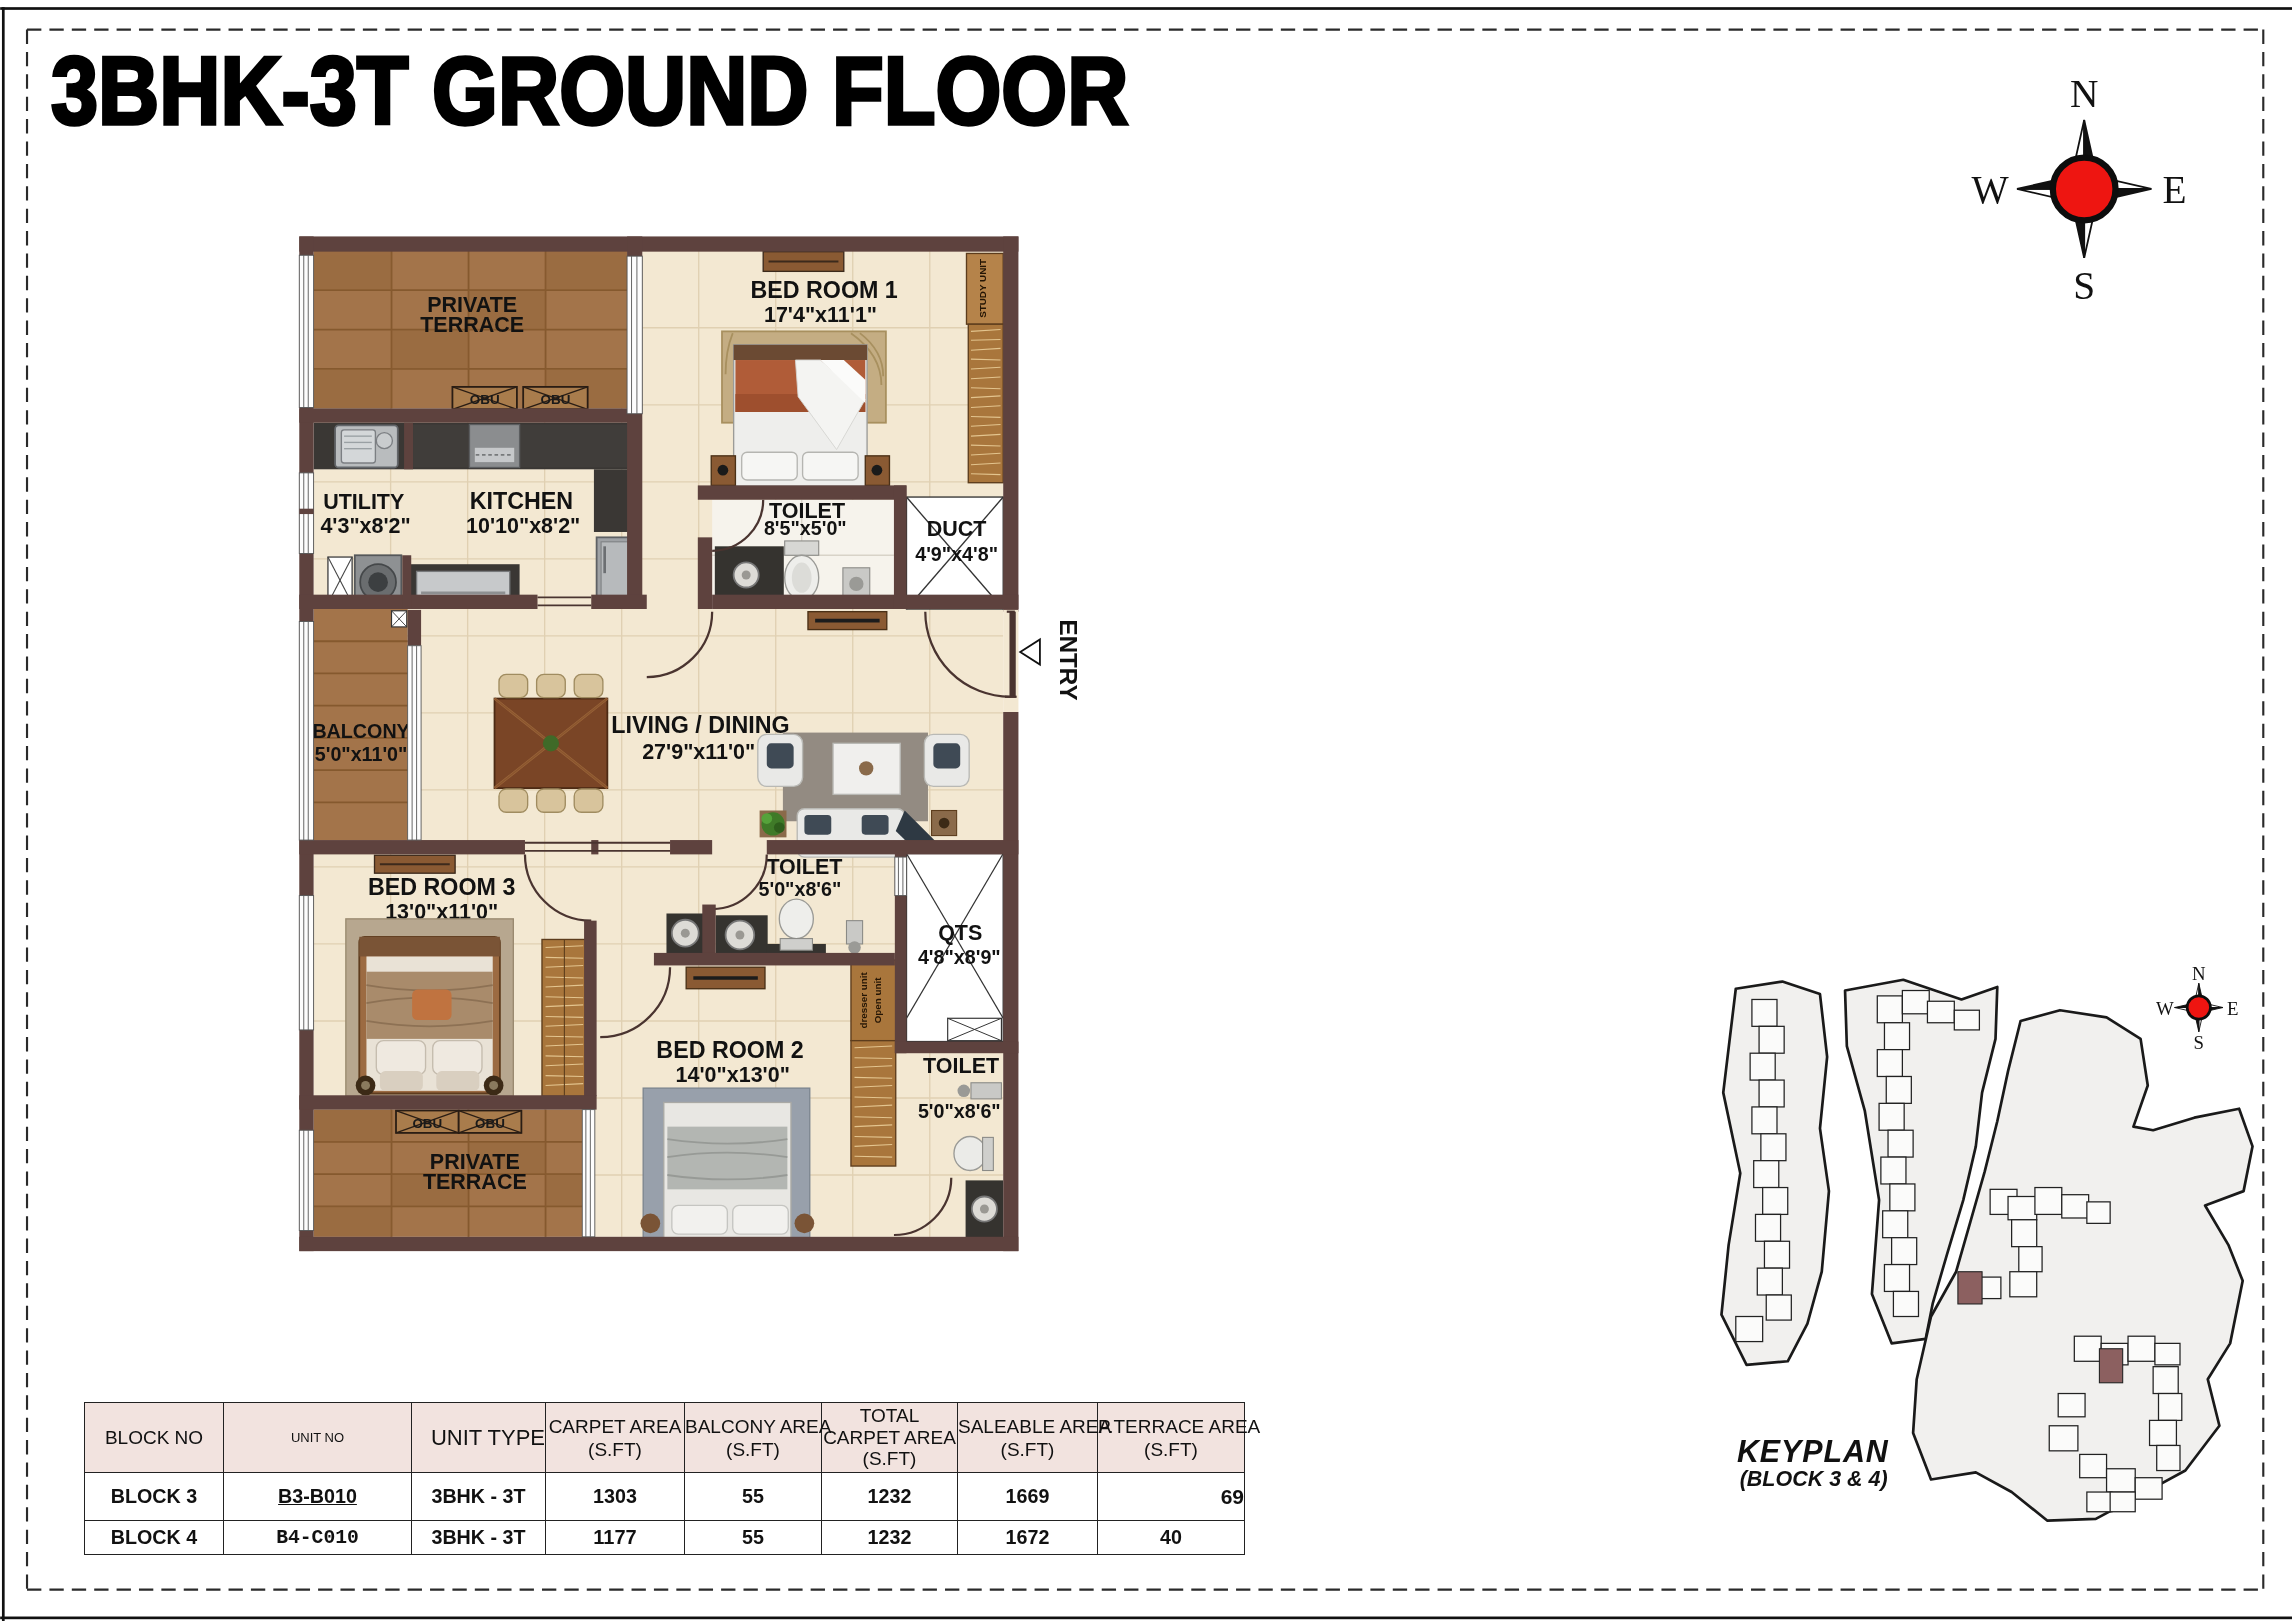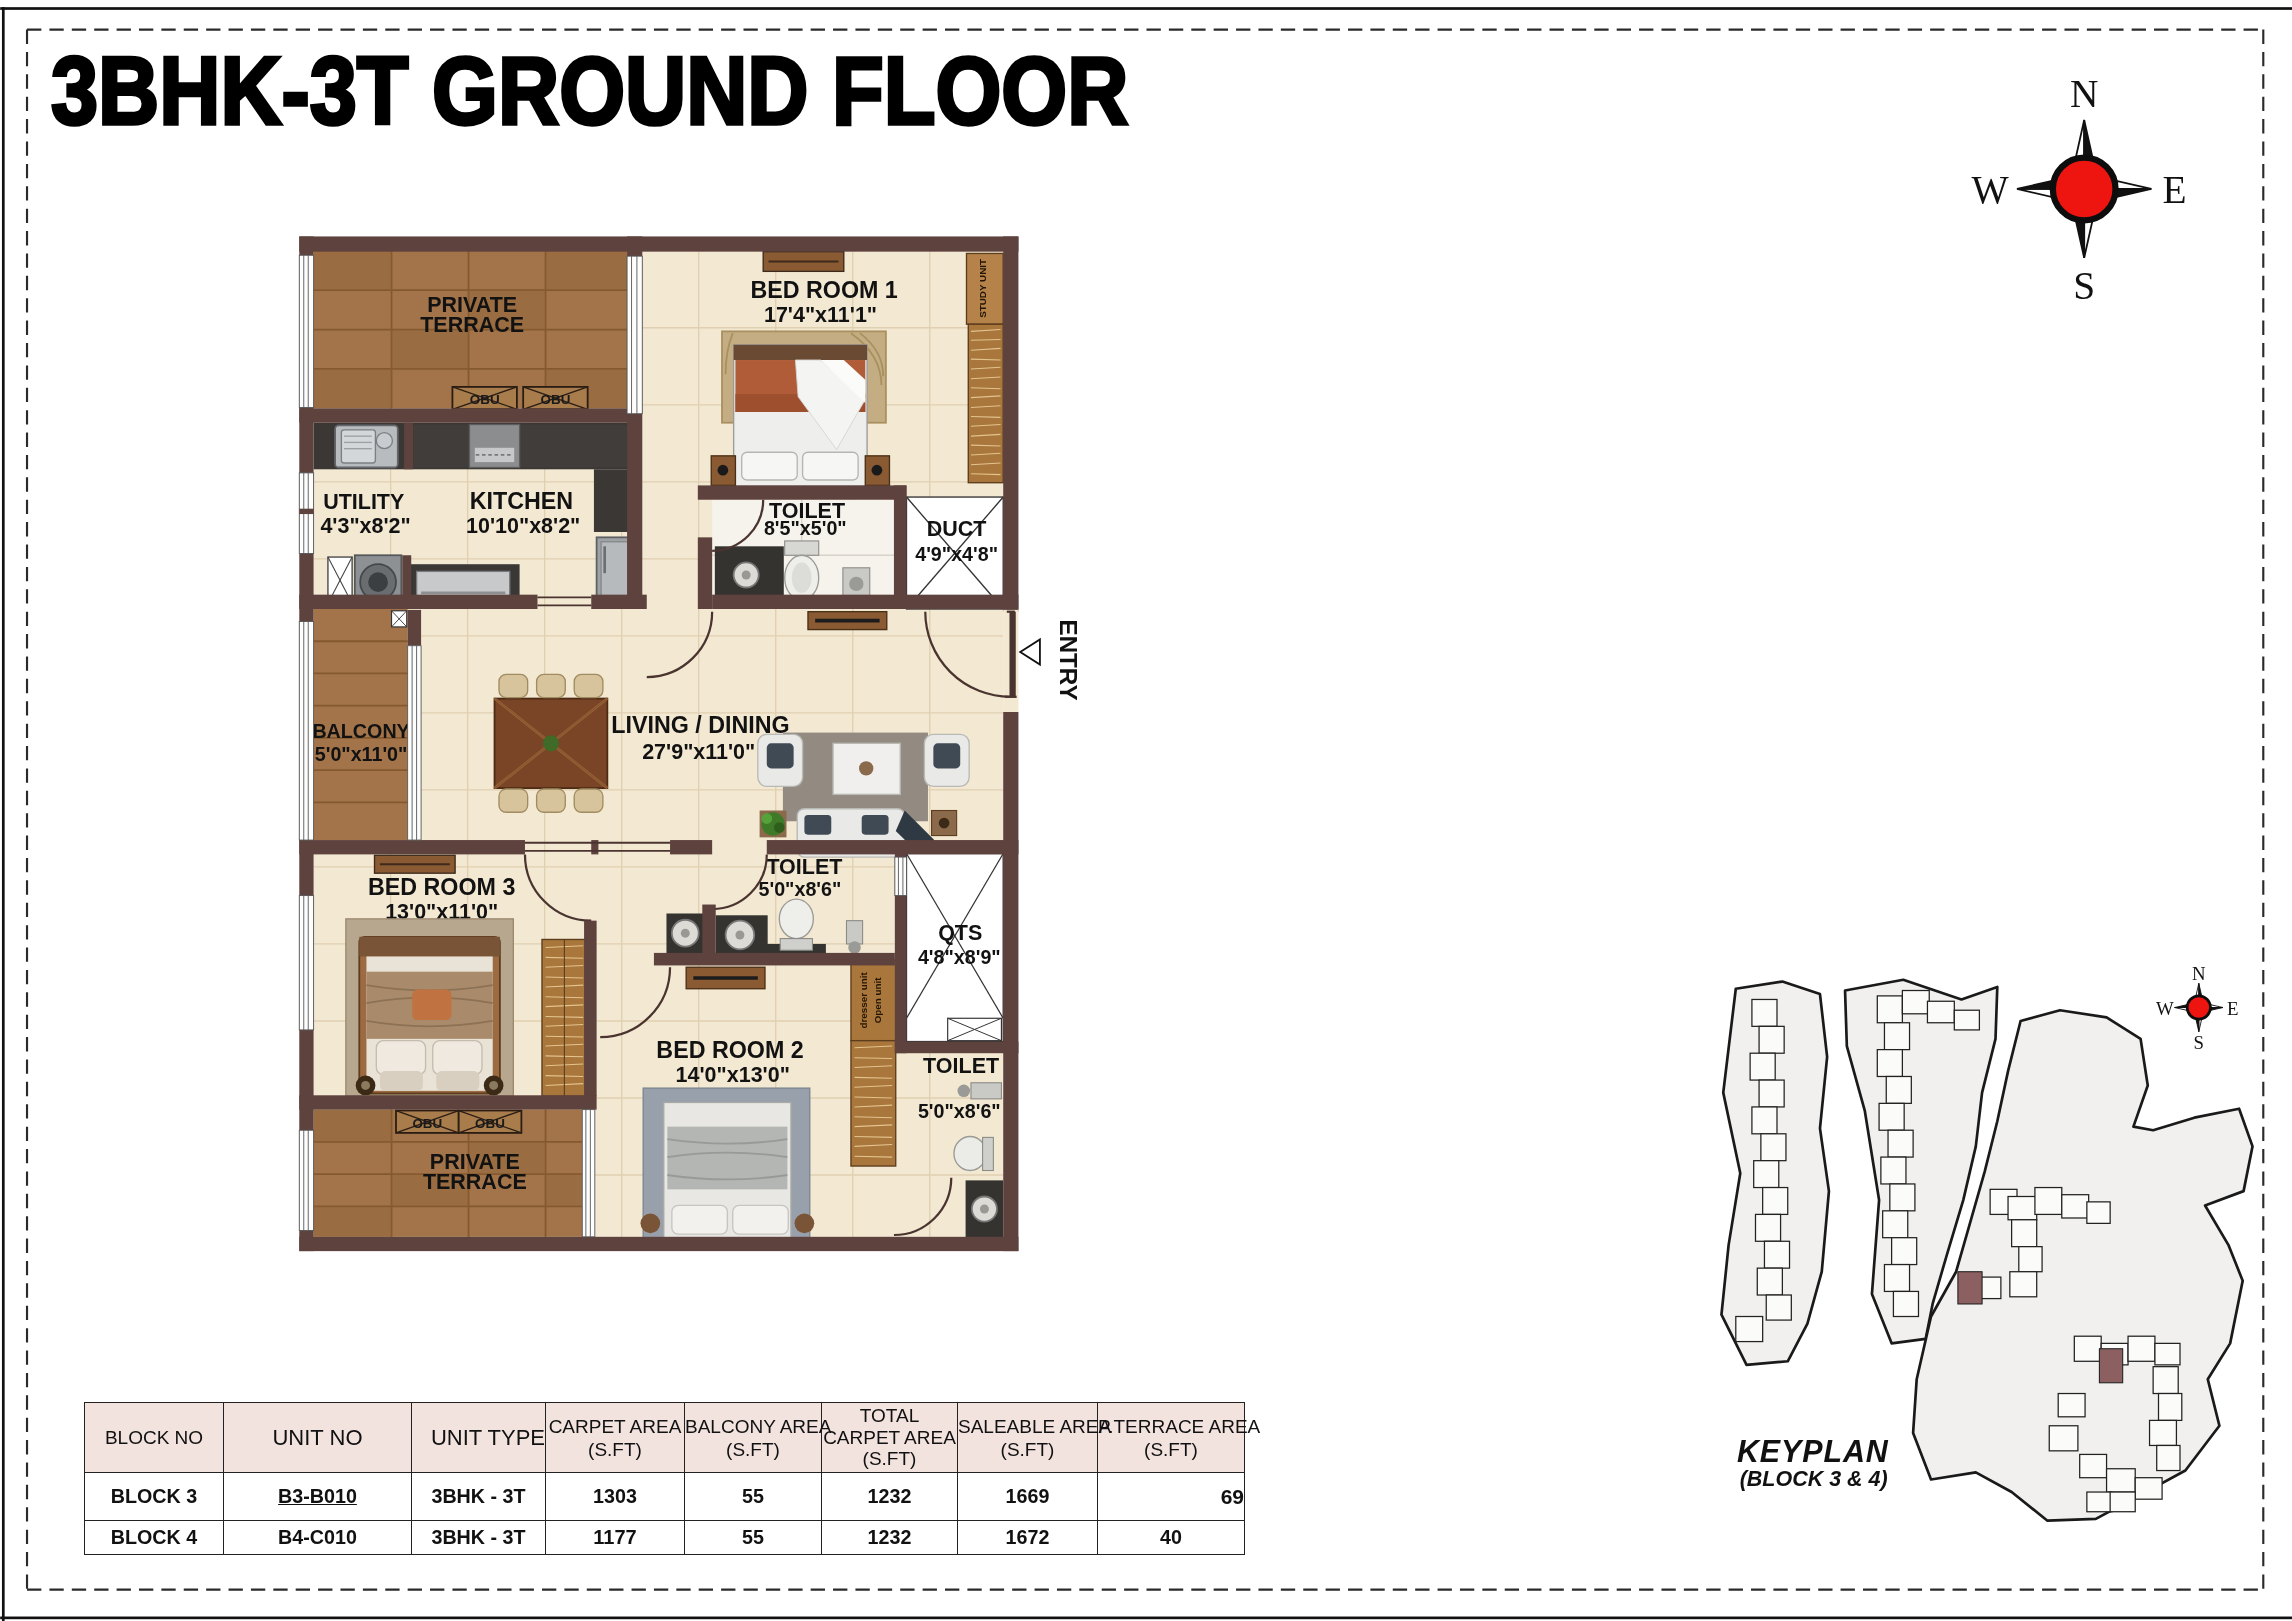--- a/index.html
+++ b/index.html
@@ -813,41 +813,41 @@
         <col style="width:134px">
         <col style="width:139px">
         <col style="width:137px">
         <col style="width:136px">
         <col style="width:140px">
         <col style="width:147px">
       </colgroup>
 <tbody>
         <tr style="background:#f2e3df;height:70px;">
 <td style="border:1.8px solid #222;padding:7px;white-space:nowrap;text-align:center;font-size:19px;">BLOCK NO</td>
-<td style="border:1.8px solid #222;padding:0;white-space:nowrap;text-align:center;font-size:22px;">UNIT NO</td>
+<td style="border:1.8px solid #222;padding:0;white-space:nowrap;text-align:center;font-size:13px;">UNIT NO</td>
 <td style="border:1.8px solid #222;padding:0;white-space:nowrap;text-align:right;font-size:22px;">UNIT TYPE</td>
 <td style="border:1.8px solid #222;padding:0;white-space:nowrap;text-align:center;font-size:19px;line-height:23px;">CARPET AREA<br>(S.FT)</td>
 <td style="border:1.8px solid #222;padding:0;white-space:nowrap;text-align:center;font-size:19px;line-height:23px;">BALCONY AREA<br>(S.FT)</td>
 <td style="border:1.8px solid #222;padding:0;white-space:nowrap;text-align:center;font-size:19px;line-height:21.5px;">TOTAL<br>CARPET AREA<br>(S.FT)</td>
 <td style="border:1.8px solid #222;padding:0;white-space:nowrap;text-align:center;font-size:19px;line-height:23px;">SALEABLE AREA<br>(S.FT)</td>
 <td style="border:1.8px solid #222;padding:0;white-space:nowrap;text-align:center;font-size:19px;line-height:23px;">P.TERRACE AREA<br>(S.FT)</td>
 </tr>
 <tr style="height:48px;font-weight:bold;">
 <td style="border:1.8px solid #222;padding:0;text-align:center;font-size:19.7px;">BLOCK 3</td>
 <td style="border:1.8px solid #222;padding:0;text-align:center;font-size:19.7px;text-decoration:underline;">B3-B010</td>
 <td style="border:1.8px solid #222;padding:0;text-align:center;font-size:19.7px;">3BHK - 3T</td>
 <td style="border:1.8px solid #222;padding:0;text-align:center;font-size:19.7px;">1303</td>
 <td style="border:1.8px solid #222;padding:0;text-align:center;font-size:19.7px;">55</td>
 <td style="border:1.8px solid #222;padding:0;text-align:center;font-size:19.7px;">1232</td>
 <td style="border:1.8px solid #222;padding:0;text-align:center;font-size:19.7px;">1669</td>
 <td style="border:1.8px solid #222;padding:0;text-align:right;font-size:21px;">69</td>
 </tr>
 <tr style="height:34px;font-weight:bold;">
 <td style="border:1.8px solid #222;padding:0;text-align:center;font-size:19.7px;">BLOCK 4</td>
-<td style="border:1.8px solid #222;padding:0;text-align:center;font-size:19.7px;">B4-C010</td>
+<td style="border:1.8px solid #222;padding:0;text-align:center;font-size:19.7px;font-family:Liberation Mono, monospace;">B4-C010</td>
 <td style="border:1.8px solid #222;padding:0;text-align:center;font-size:19.7px;">3BHK - 3T</td>
 <td style="border:1.8px solid #222;padding:0;text-align:center;font-size:20px;">1177</td>
 <td style="border:1.8px solid #222;padding:0;text-align:center;font-size:19.7px;">55</td>
 <td style="border:1.8px solid #222;padding:0;text-align:center;font-size:19.7px;">1232</td>
 <td style="border:1.8px solid #222;padding:0;text-align:center;font-size:19.7px;">1672</td>
 <td style="border:1.8px solid #222;padding:0;text-align:center;font-size:19.7px;">40</td>
 </tr>
 </tbody>
     </table>
 </div>

